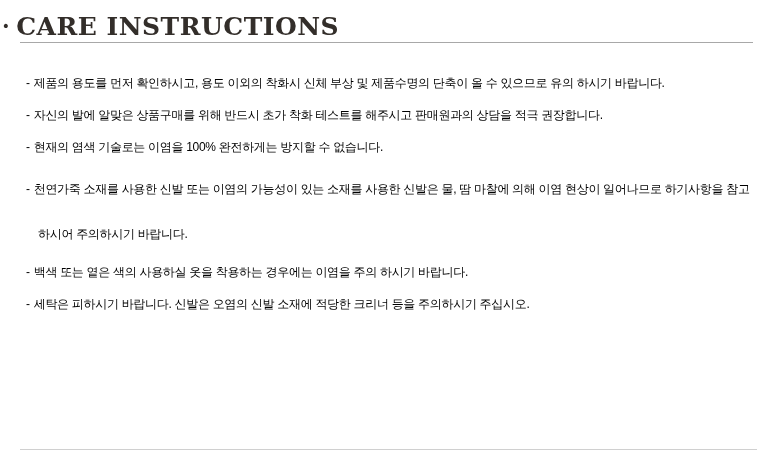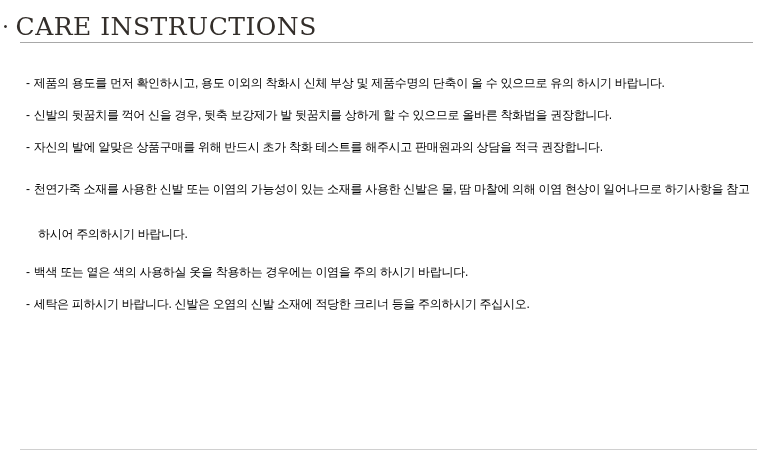--- a/index.html
+++ b/index.html
@@ -13,21 +13,21 @@
     height: 475px;
     background: #ffffff;
     overflow: hidden;
     font-family: "Liberation Sans", "DejaVu Sans", sans-serif;
   }
   .title {
     position: absolute;
     top: -5px;
     left: 2px;
     font-family: "DejaVu Serif", "Liberation Serif", serif;
-    font-weight: normal;
+    font-weight: bold;
     font-size: 25px;
     letter-spacing: 0.5px;
     color: #332e2a;
     white-space: nowrap;
   }
   .title .title-bullet {
     font-size: 22px;
     margin-right: 6px;
     vertical-align: 1px;
   }
@@ -75,22 +75,22 @@
 <body>
 
 <div class="page">
 
   <h1 class="title"><span class="title-bullet">·</span><span>CARE INSTRUCTIONS</span></h1>
 
   <div class="divider-top"></div>
 
   <div class="care-list">
     <div class="care-item"><span class="dash">-</span><span>제품의 용도를 먼저 확인하시고, 용도 이외의 착화시 신체 부상 및 제품수명의 단축이 올 수 있으므로 유의 하시기 바랍니다.</span></div>
-    <div class="care-item"><span class="dash">-</span><span>신발의 뒷꿈치를 꺽어 신을 경우, 뒷축 보강제가 발 뒷꿈치를 상하게 할 수 있으므로 올바른 착화법을 권장합니다.</span></div>
     <div class="care-item"><span class="dash">-</span><span>자신의 발에 알맞은 상품구매를 위해 반드시 초가 착화 테스트를 해주시고 판매원과의 상담을 적극 권장합니다.</span></div>
+    <div class="care-item"><span class="dash">-</span><span>현재의 염색 기술로는 이염을 100% 완전하게는 방지할 수 없습니다.</span></div>
     <div class="care-item loose"><span class="dash">-</span><span>천연가죽 소재를 사용한 신발 또는 이염의 가능성이 있는 소재를 사용한 신발은 물, 땀 마찰에 의해 이염 현상이 일어나므로 하기사항을 참고하시어 주의하시기 바랍니다.</span></div>
     <div class="care-item"><span class="dash">-</span><span>백색 또는 옅은 색의 사용하실 옷을 착용하는 경우에는 이염을 주의 하시기 바랍니다.</span></div>
     <div class="care-item"><span class="dash">-</span><span>세탁은 피하시기 바랍니다. 신발은 오염의 신발 소재에 적당한 크리너 등을 주의하시기 주십시오.</span></div>
   </div>
 
   <div class="divider-bottom"></div>
 
 </div>
 
 </body></html>

